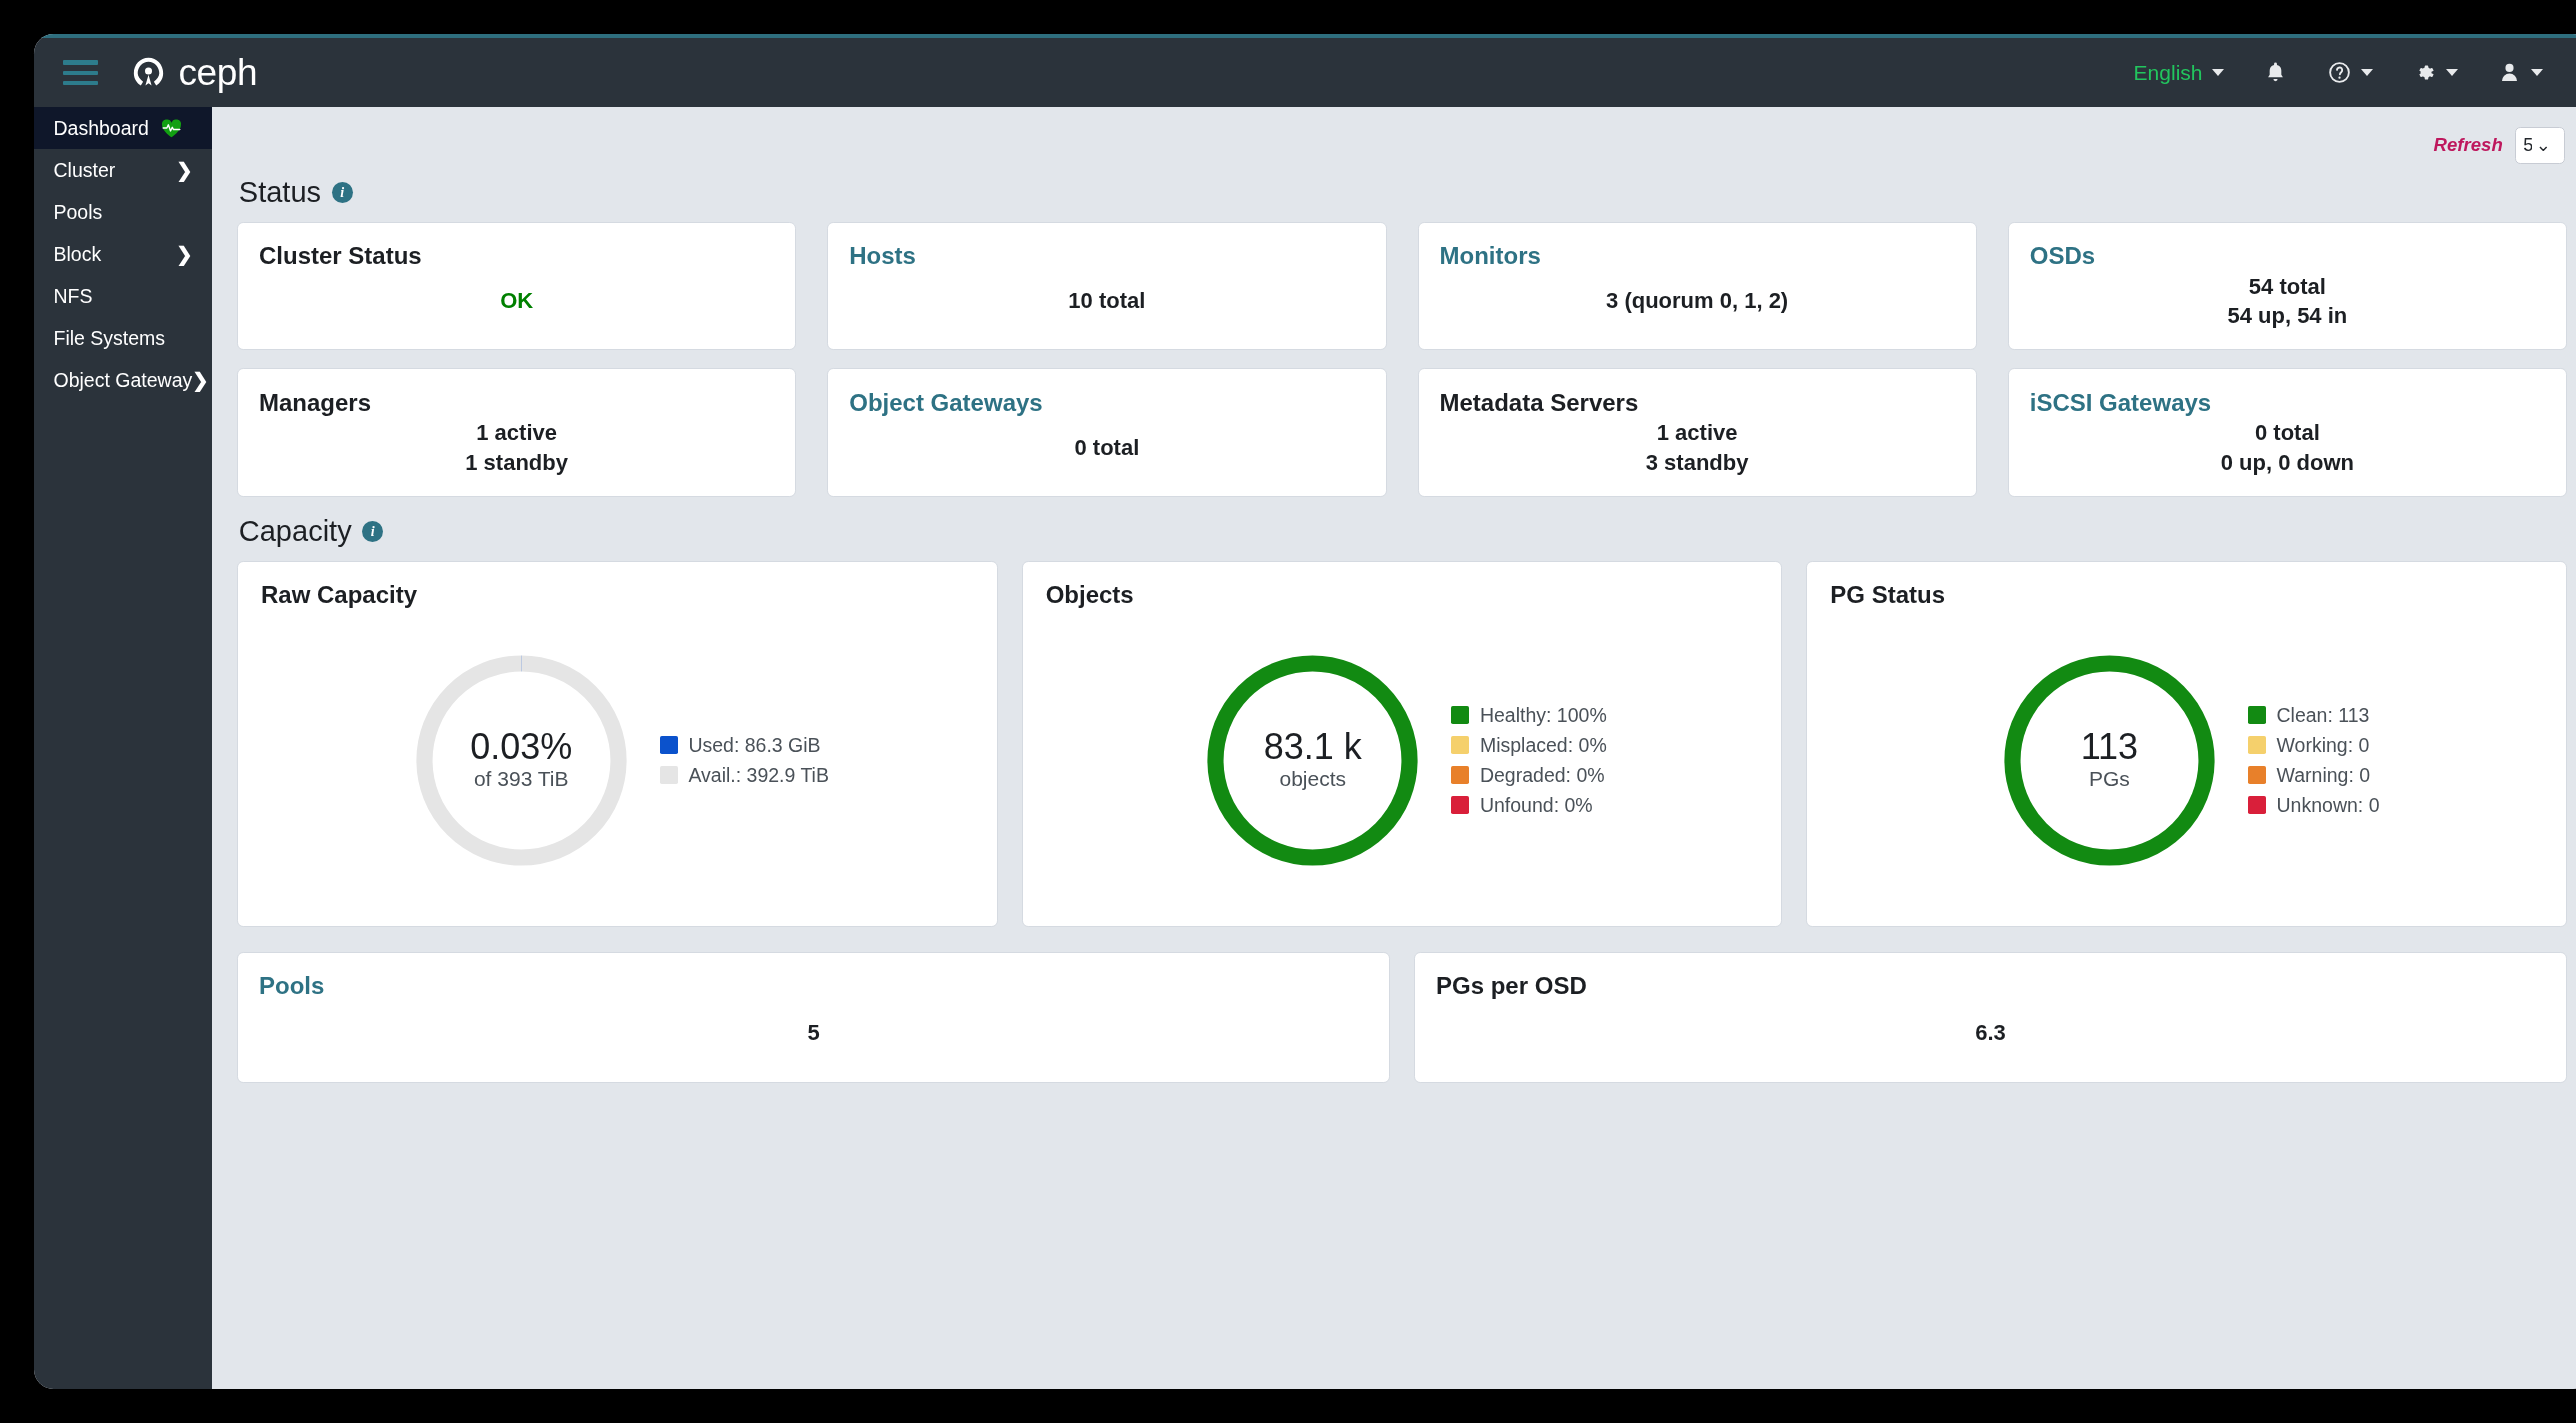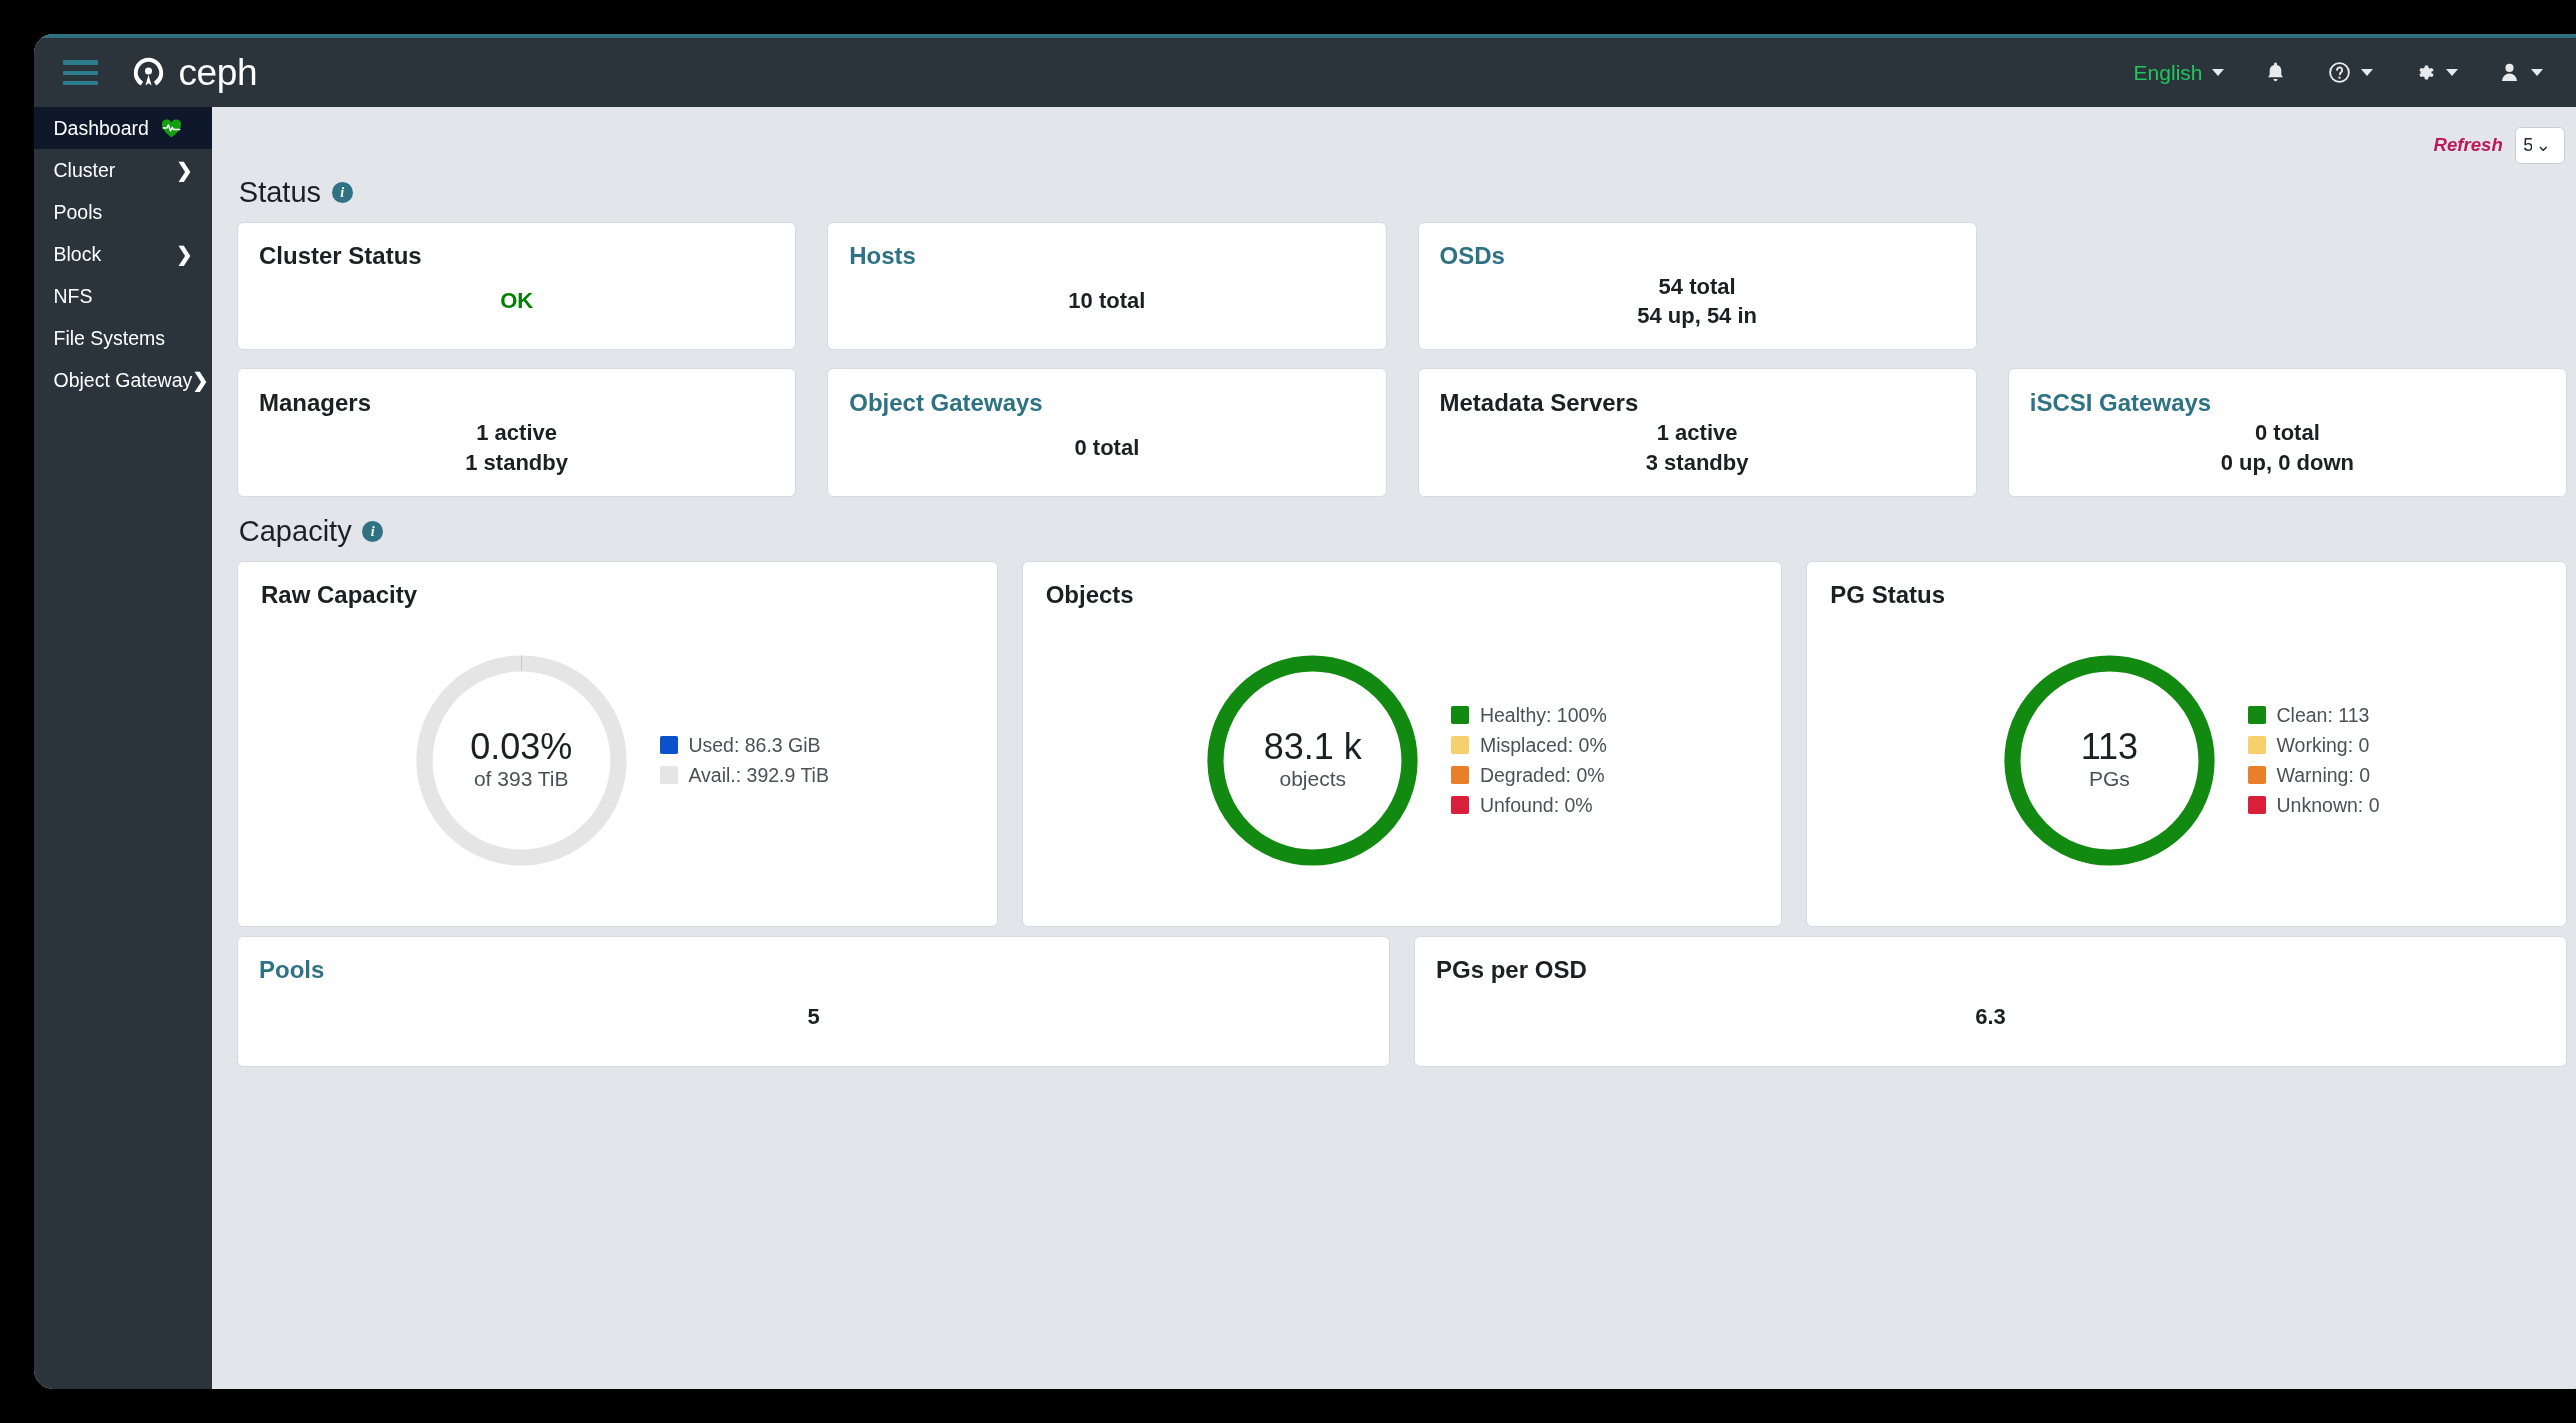--- a/index.html
+++ b/index.html
@@ -237,21 +237,21 @@
     color: #1c1f23;
     text-align: center;
   }
   .card-value.ok { color: #008000; }
 
   
   .cap-row {
     display: grid;
     grid-template-columns: 1fr 1fr 1fr;
     gap: 24px;
-    margin-bottom: 9px;
+    margin-bottom: 25px;
   }
   .cap-card {
     background: #ffffff;
     border: 0.9px solid #d5dae1;
     border-radius: 6.2px;
     padding: 19.5px 23px 18px 23px;
     height: 366px;
     display: flex;
     flex-direction: column;
   }
@@ -427,20 +427,26 @@
           </div>
         </div>
 
         <div class="card">
           <div class="card-title link">Hosts</div>
           <div class="card-body">
             <div class="card-value">10 total</div>
           </div>
         </div>
 
+        <div class="card">
+          <div class="card-title link">Monitors</div>
+          <div class="card-body">
+            <div class="card-value">3 (quorum 0, 1, 2)</div>
+          </div>
+        </div>
 
         <div class="card">
           <div class="card-title link">OSDs</div>
           <div class="card-body">
             <div class="card-value">54 total</div>
             <div class="card-value">54 up, 54 in</div>
           </div>
         </div>
       </div>
 

